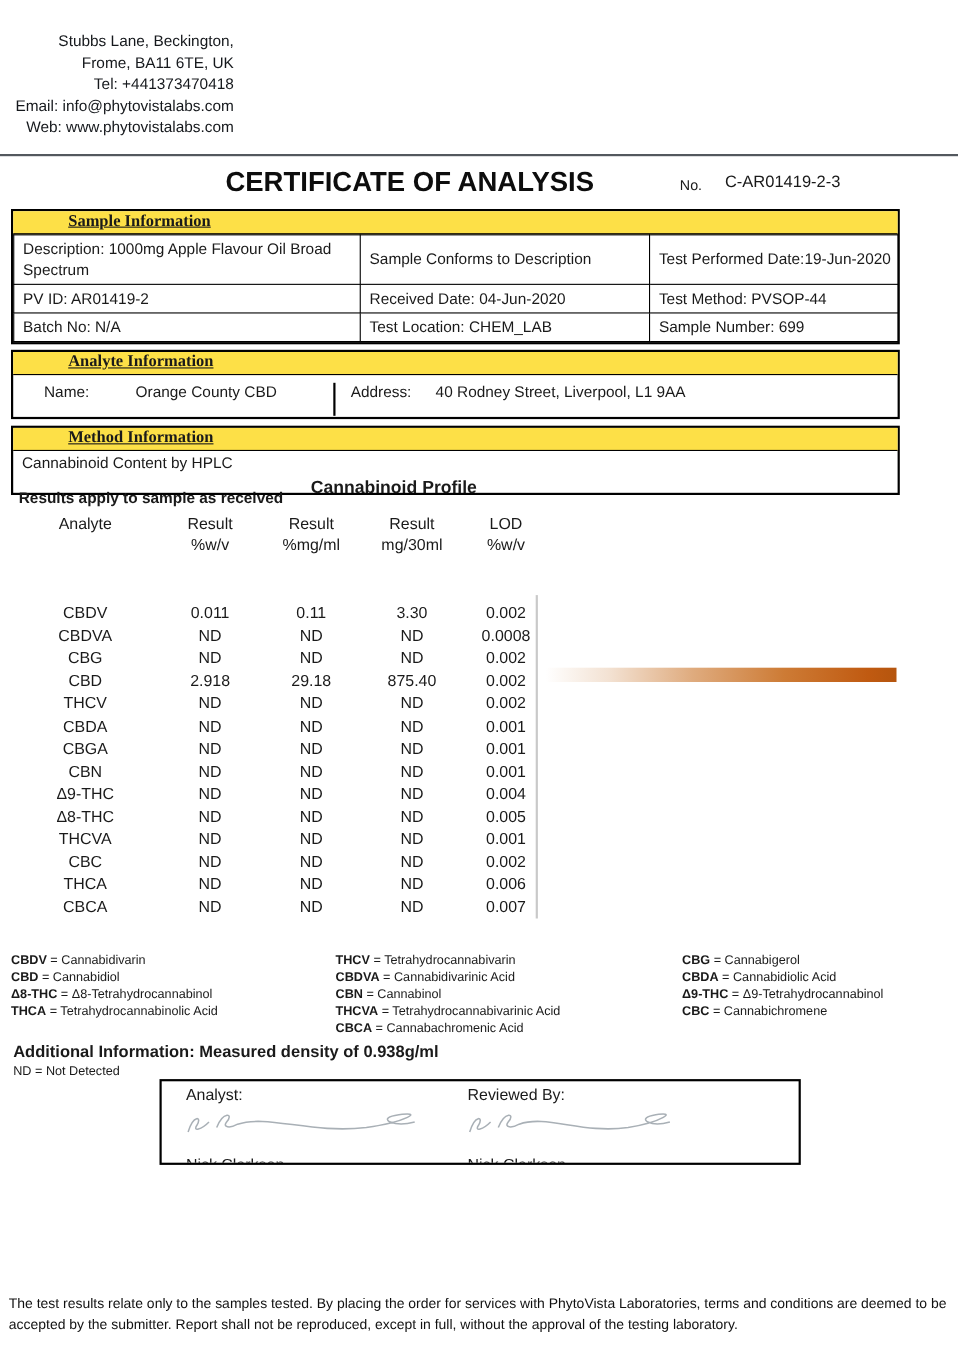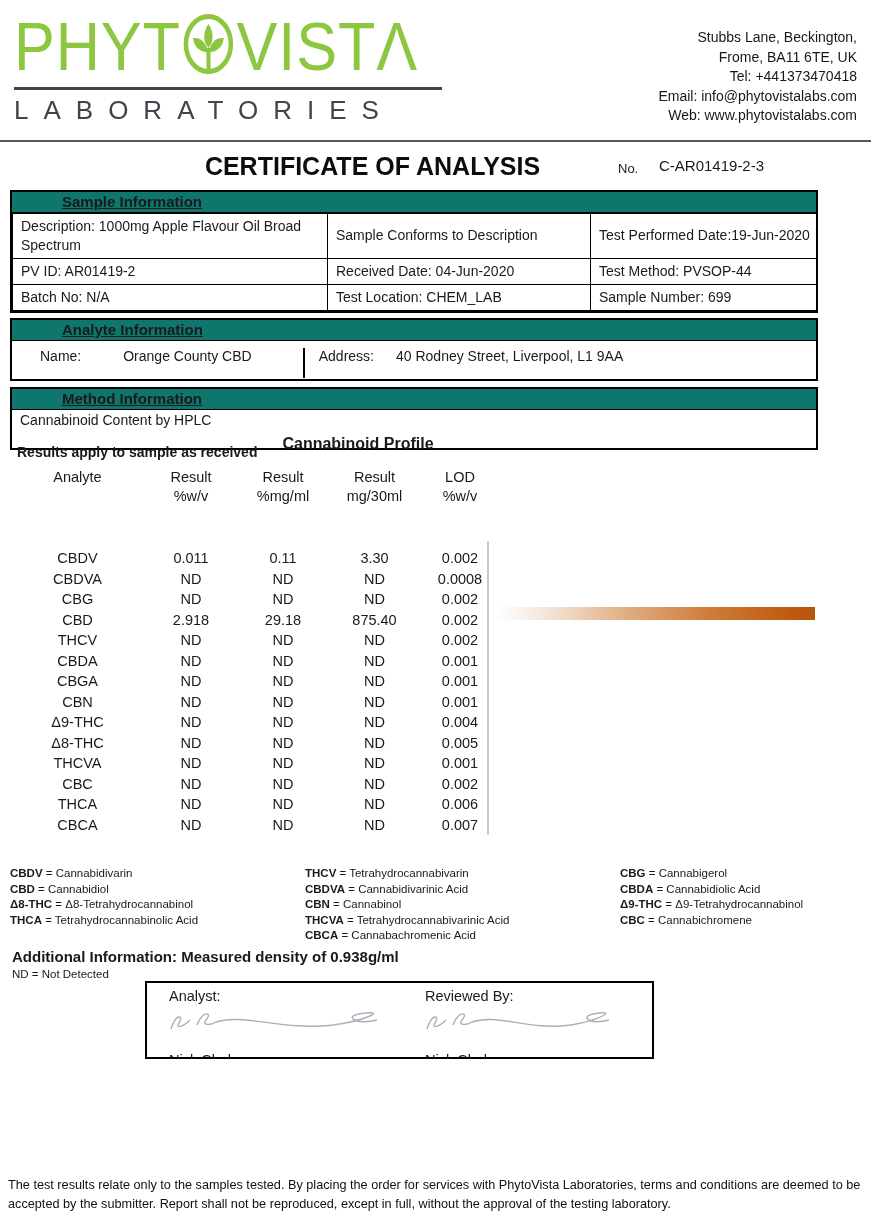--- a/index.html
+++ b/index.html
@@ -16,21 +16,21 @@
   .contact-block { text-align:right; font-size:14px; line-height:19.5px; color:#15181c; padding-top:16px; padding-right:4px; }
 
   
   .title-row { position:relative; height:48px; }
   .coa-title { position:absolute; left:0; top:10px; width:745px; text-align:center; font-size:25px; font-weight:bold; color:#0d0d0d; }
   .no-label { position:absolute; left:618px; top:19px; font-size:13px; }
   .no-value { position:absolute; left:659px; top:15px; font-size:15px; }
 
   
   .info-box { margin:0 53px 5px 10px; border:2px solid #000; }
-  .section-bar { background:#0f766e; border-bottom:1px solid #000; padding:1px 0 2px 50px; font-size:15px; font-weight:bold; }
+  .section-bar { background:#fde047; border-bottom:1px solid #000; padding:1px 0 2px 50px; font-size:15px; font-weight:bold;font-family:Liberation Serif, serif; }
   .section-bar span { text-decoration:underline; }
   table.grid { width:100%; border-collapse:collapse; table-layout:fixed; }
   table.grid td { border:1px solid #000; font-size:14px; padding:3px 6px 3px 8px; vertical-align:middle; line-height:1.35; }
   table.grid tr.tall td { height:42px; }
   table.grid tr.short td { height:26px; }
   .cust-row { display:flex; height:38px; padding-top:7px; font-size:14px; }
   .cust-name-label { margin-left:28px; }
   .cust-name-value { margin-left:42px; }
   .cust-divider { width:2px; background:#000; height:30px; margin-left:auto; }
   .cust-addr-label { margin-left:14px; }
@@ -54,53 +54,37 @@
   .legend b { font-weight:bold; }
   .lg-col1 { width:295px; }
   .lg-col2 { width:315px; }
   .lg-col3 { flex:1; }
 
   
   .additional { position:absolute; top:948px; left:12px; font-size:15px; font-weight:bold; }
   .nd-note { position:absolute; top:968px; left:12px; font-size:11.5px; }
 
   
-  .sig-box { position:absolute; top:981px; left:145px; width:509px; height:78px; border:2px solid #000; display:flex; overflow:hidden; }
+  .sig-box { position:absolute; top:981px; left:145px; width:583px; height:78px; border:2px solid #000; display:flex; overflow:hidden; }
   .sig-col { padding:5px 0 0 22px; font-size:14.5px; }
   .sig-col-left { width:262px; }
   .sig-col-right { flex:1; padding-left:16px; }
   .sig-scribble { display:block; margin:1px 0 0 -6px; }
   .sig-name { margin-top:17px; }
   .sig-title { margin-top:3px; }
 
   
   .page-footer { position:absolute; top:1176px; left:8px; width:856px; font-size:12.7px; line-height:1.5; color:#101010; }
 </style>
 </head>
 <body>
 
 <div class="page">
 
   <div class="page-header">
-    <div class="logo-block">
-      <div class="logo-line1">
-        <span>PHYT</span>
-        <svg class="leaf-o" width="58" height="64" viewBox="0 0 58 64">
-          <ellipse cx="29" cy="30" rx="25" ry="27.5" fill="none" stroke="#8dc63f" stroke-width="5"></ellipse>
-          <path d="M29 10 C35 18 35.5 27 29 34 C22.5 27 23 18 29 10 Z" fill="#8dc63f"></path>
-          <path d="M12 24 C21 23 27 29 28.5 38 C19 38.5 12.5 32 12 24 Z" fill="#8dc63f"></path>
-          <path d="M46 24 C37 23 31 29 29.5 38 C39 38.5 45.5 32 46 24 Z" fill="#8dc63f"></path>
-          <path d="M29 34 C29 44 29 52 29.5 60" fill="none" stroke="#8dc63f" stroke-width="4.5"></path>
-        </svg>
-        <span>VIST</span>
-        <span>Λ</span>
-      </div>
-      <div class="logo-rule"></div>
-      <div class="logo-line2">LABORATORIES</div>
-    </div>
     <div class="contact-block">
       <div>Stubbs Lane, Beckington,</div>
       <div>Frome, BA11 6TE, UK</div>
       <div>Tel: +441373470418</div>
       <div>Email: info@phytovistalabs.com</div>
       <div>Web: www.phytovistalabs.com</div>
     </div>
   </div>
 
   <div class="title-row">

